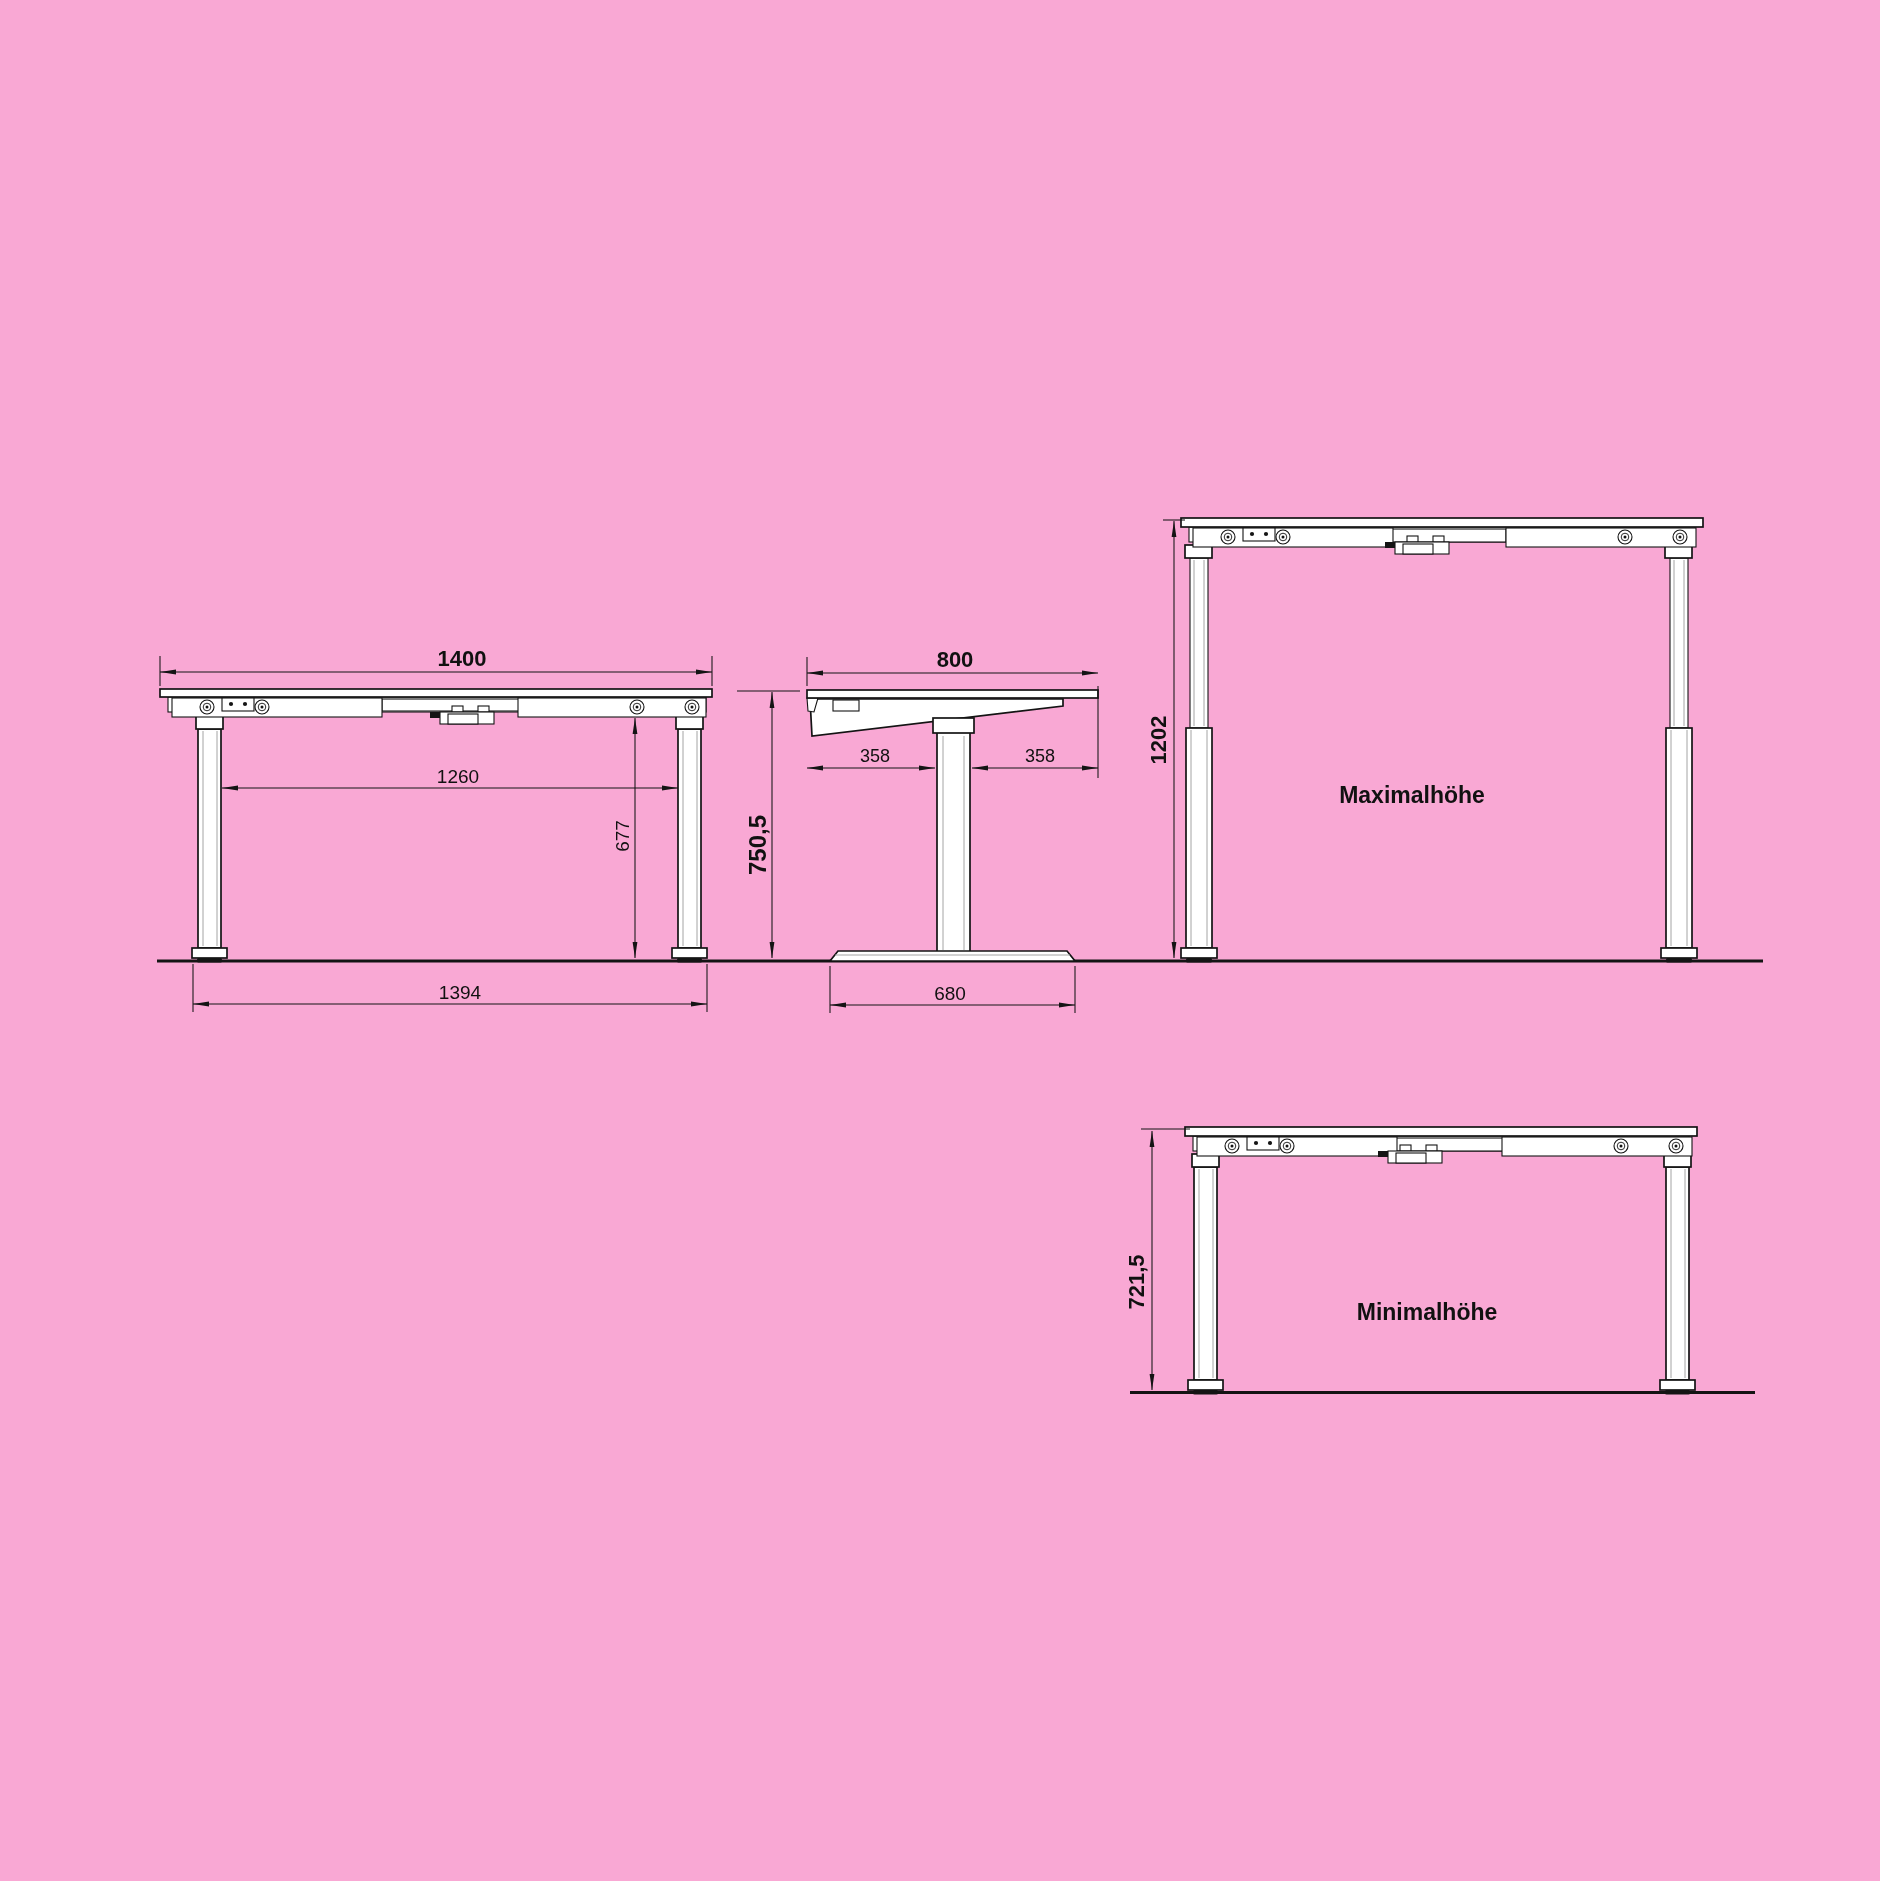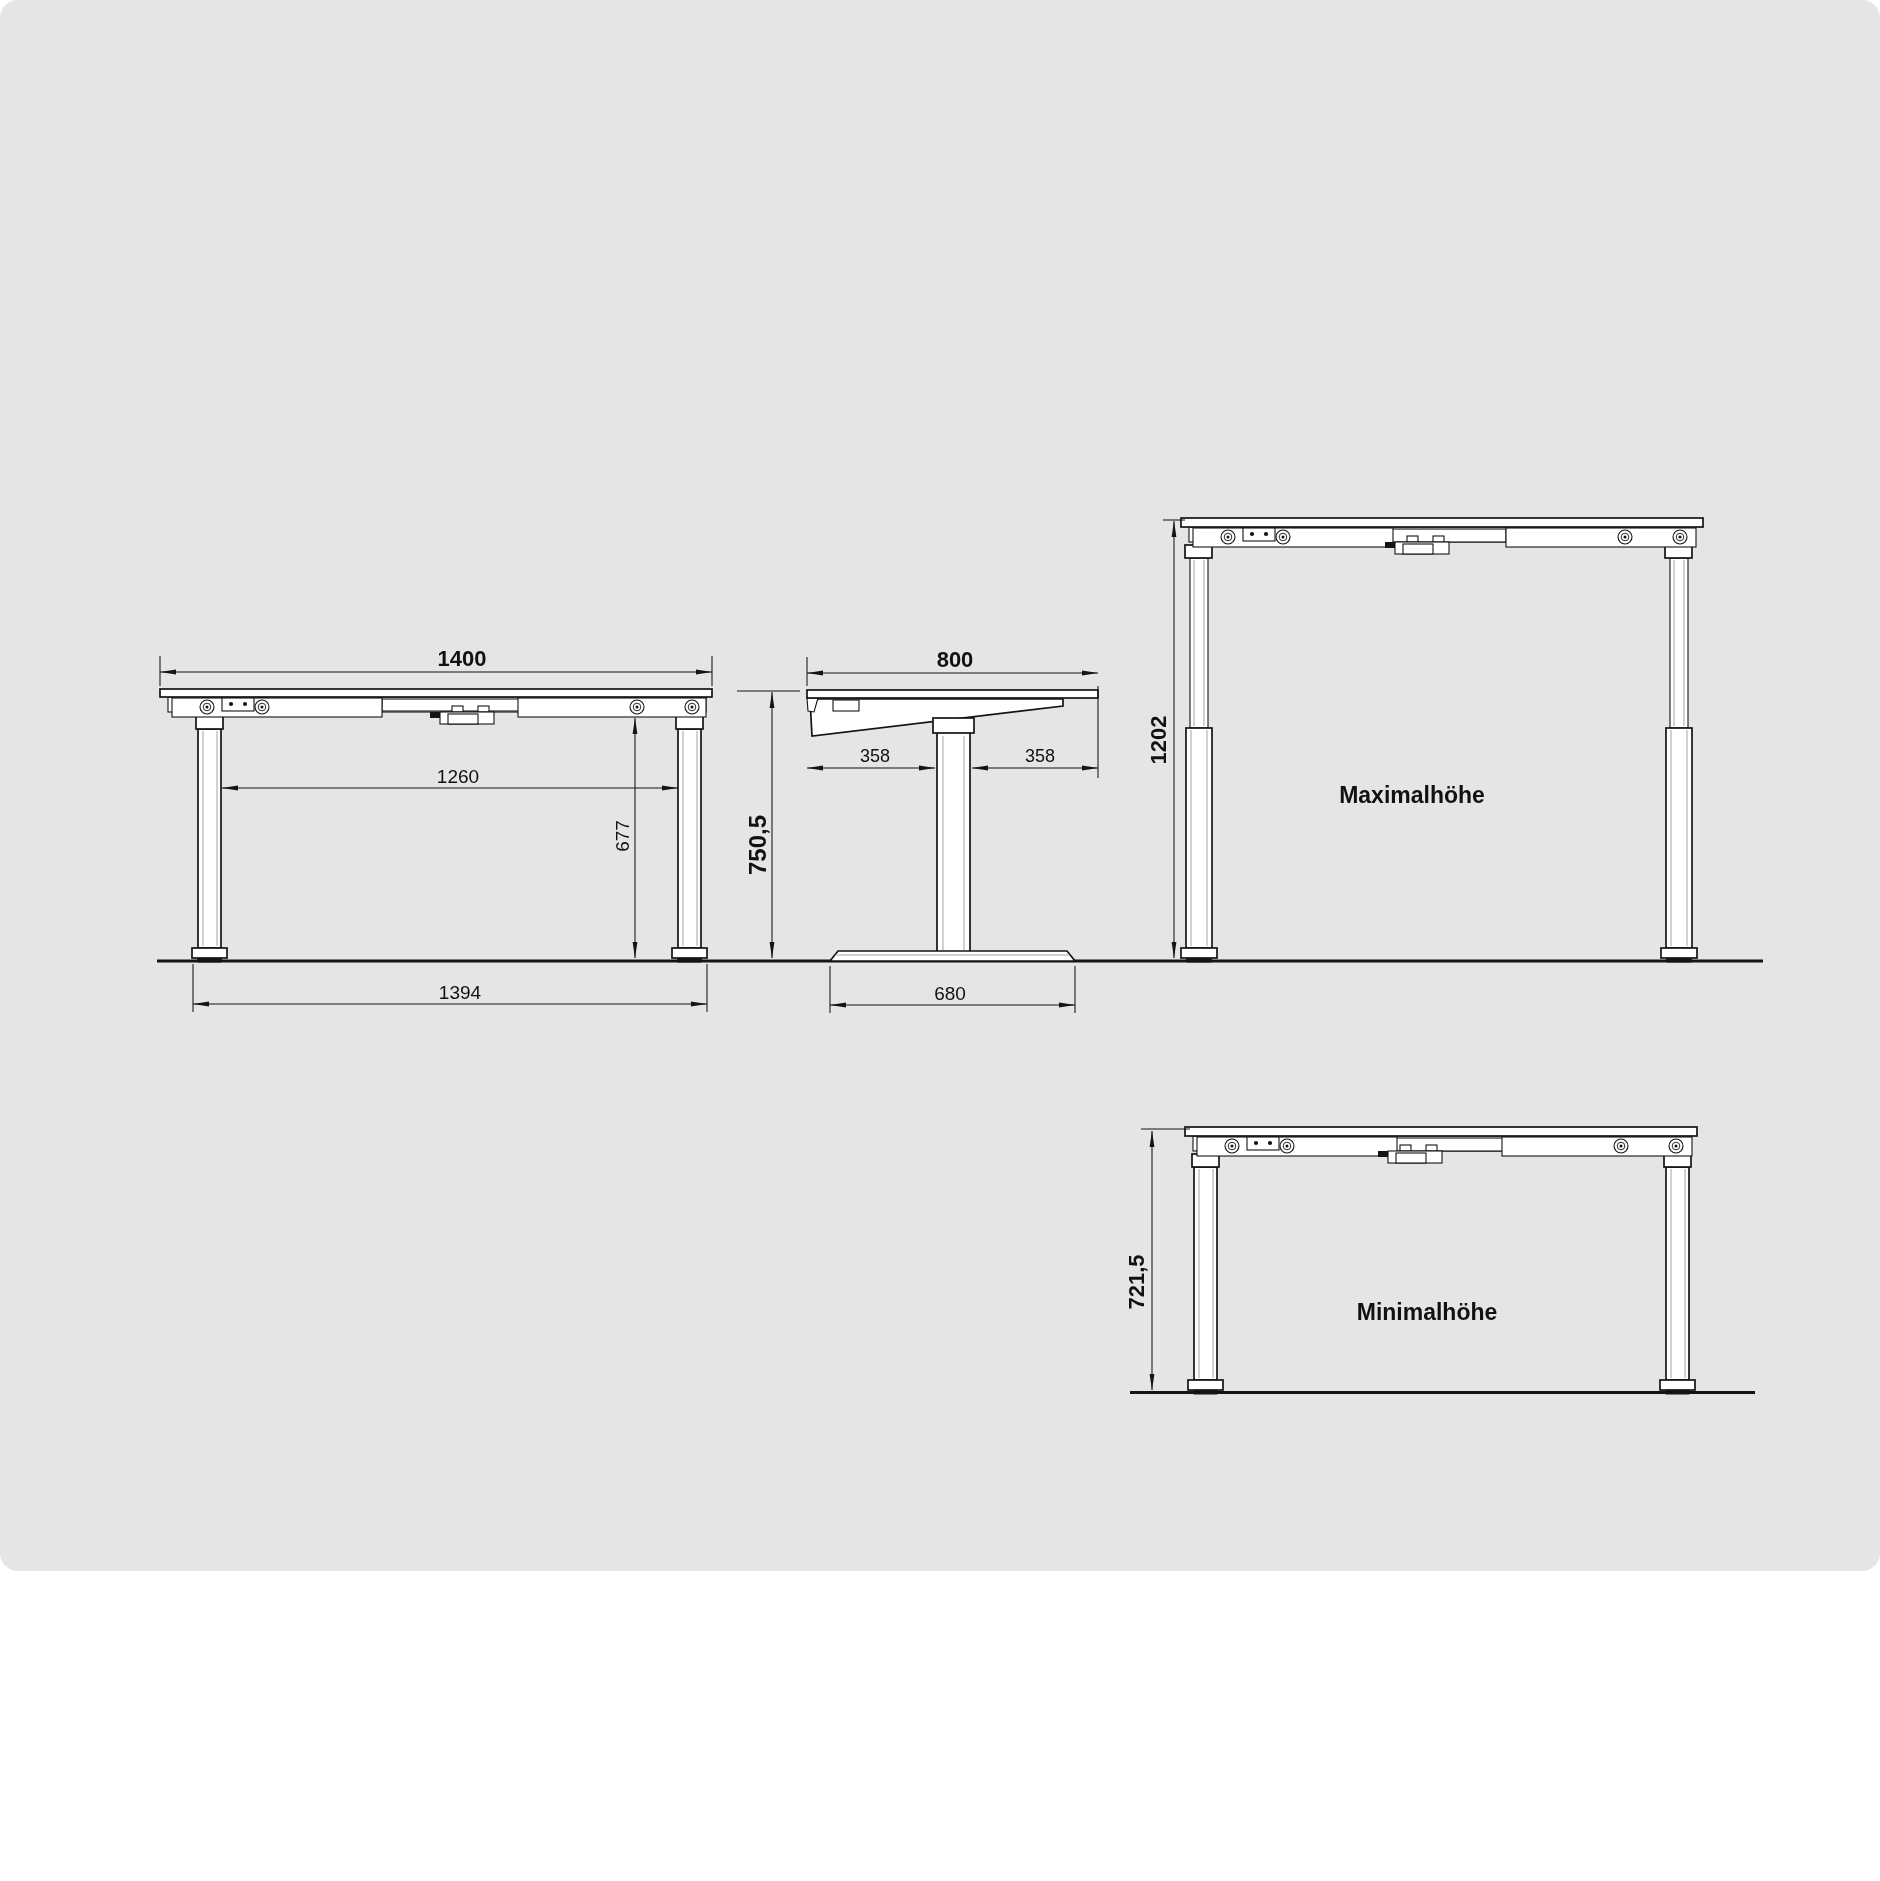--- a/index.html
+++ b/index.html
@@ -1,16 +1,16 @@
 <!DOCTYPE html>
 <html><head>
 <meta charset="utf-8">
 <style>
   html,body{margin:0;padding:0;background:#fff;}
-  .canvas{position:relative;width:1880px;height:1571px;background:#e5e5e5;overflow:hidden;border-radius:18px;}
+  .canvas{position:relative;width:1880px;height:1881px;background:#f9a8d4;overflow:hidden;}
   svg{position:absolute;left:0;top:0;}
   .ol  { fill:#fff; stroke:#141414; stroke-width:1.7; }
   .ol2 { fill:#fff; stroke:#141414; stroke-width:1.1; }
   .shade { stroke:#9a9a9a; stroke-width:0.9; }
   .blk { fill:#141414; stroke:none; }
   .dim { stroke:#141414; stroke-width:1.05; fill:none; }
   .ext { stroke:#141414; stroke-width:1.05; fill:none; }
   .ground { stroke:#141414; stroke-width:3.2; fill:none; }
   text { font-family:"Liberation Sans","DejaVu Sans",sans-serif; fill:#111; }
   .t18 { font-size:18px; }

